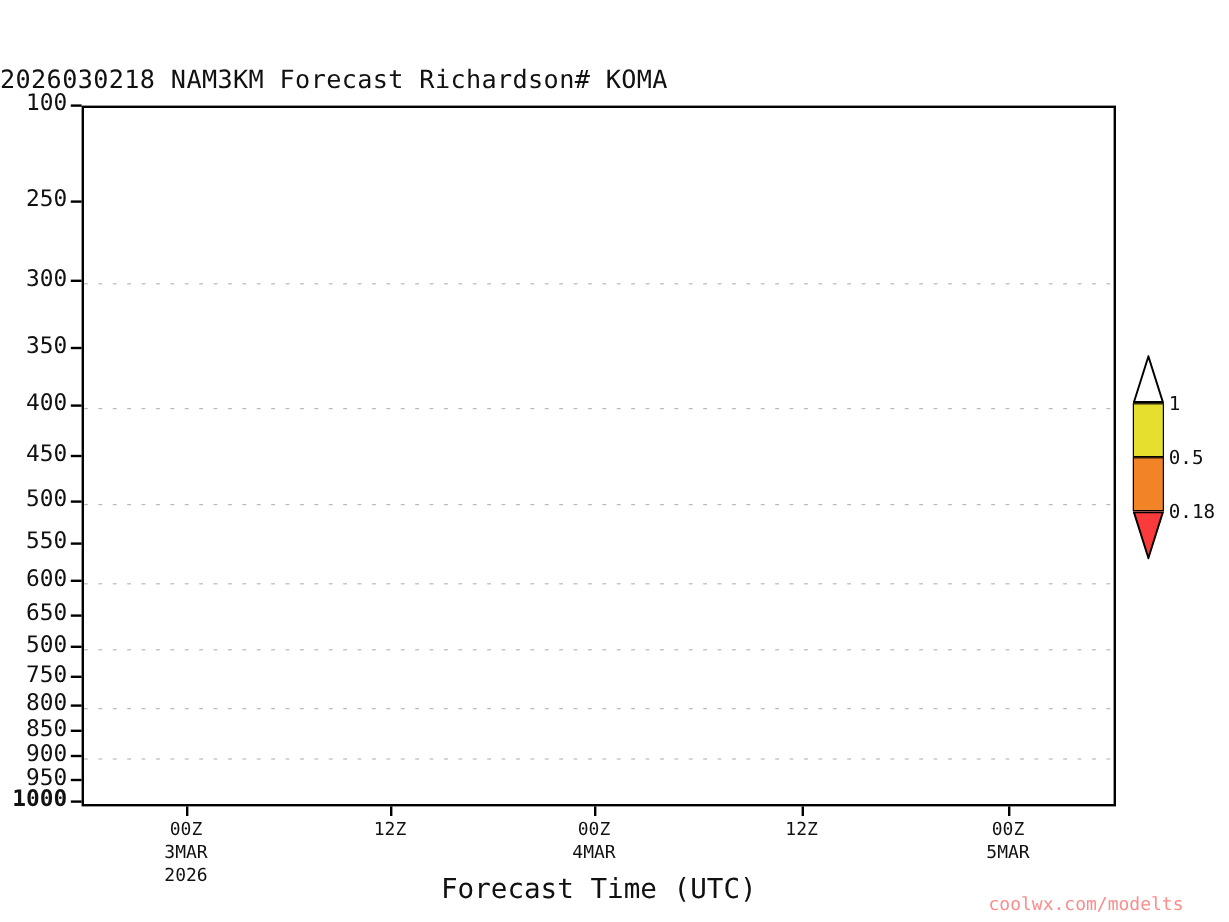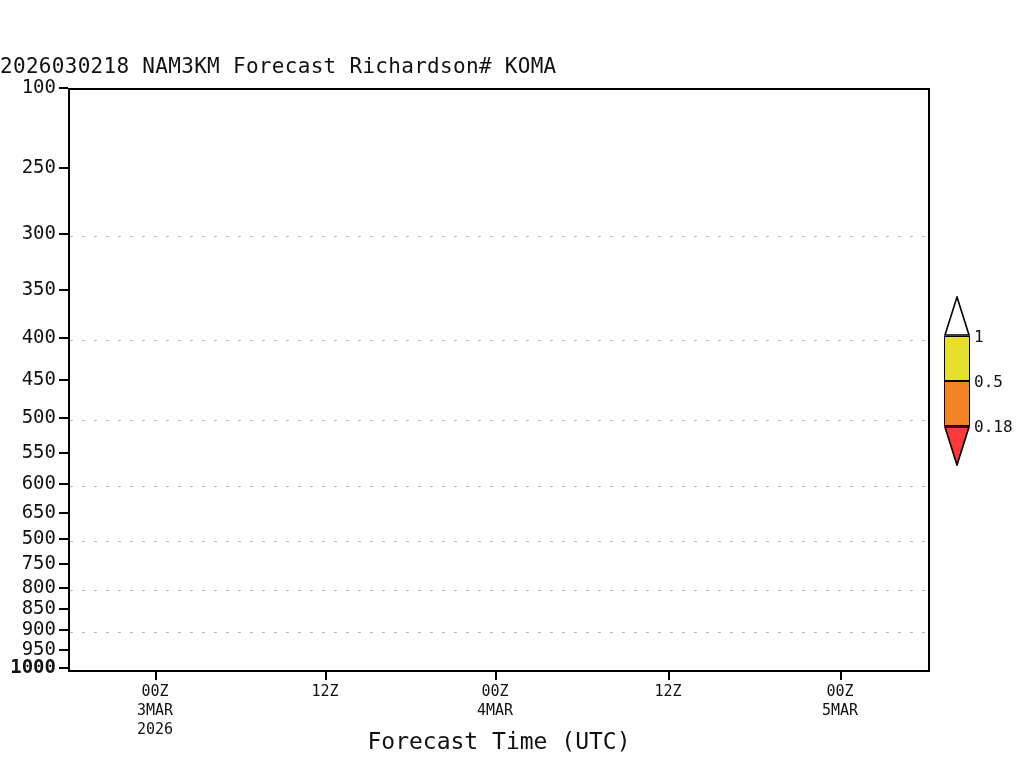--- a/index.html
+++ b/index.html
@@ -686,20 +686,21 @@
 2026</div>
       <div style="left: 257px; top: 0px;">12Z</div>
       <div style="left: 427px; top: 0px;">00Z
 4MAR</div>
       <div style="left: 600px; top: 0px;">12Z</div>
       <div style="left: 772px; top: 0px;">00Z
 5MAR</div>
     </div>
 
   <div id="xaxis-title">Forecast Time (UTC)</div>
+  <div id="watermark">coolwx.com/modelts</div>
 
   <div id="cbar">
       <div class="cb-tri" style="top: 0px; background: rgb(255, 255, 255); clip-path: polygon(50% 0px, 100% 100%, 0px 100%); border: none;"></div>
       <div class="cb-tri" style="top: 0px; background: transparent;">
         <svg width="26" height="40" style="display:block">
           <polygon points="13,1 25,39 1,39" fill="none" stroke="#000" stroke-width="1.6"></polygon>
         </svg>
       </div>
       <div class="cb-seg" style="top: 40px; height: 45px; background: rgb(231, 223, 46);"></div>
       <div class="cb-seg" style="top: 85px; height: 45px; background: rgb(242, 132, 39);"></div>

